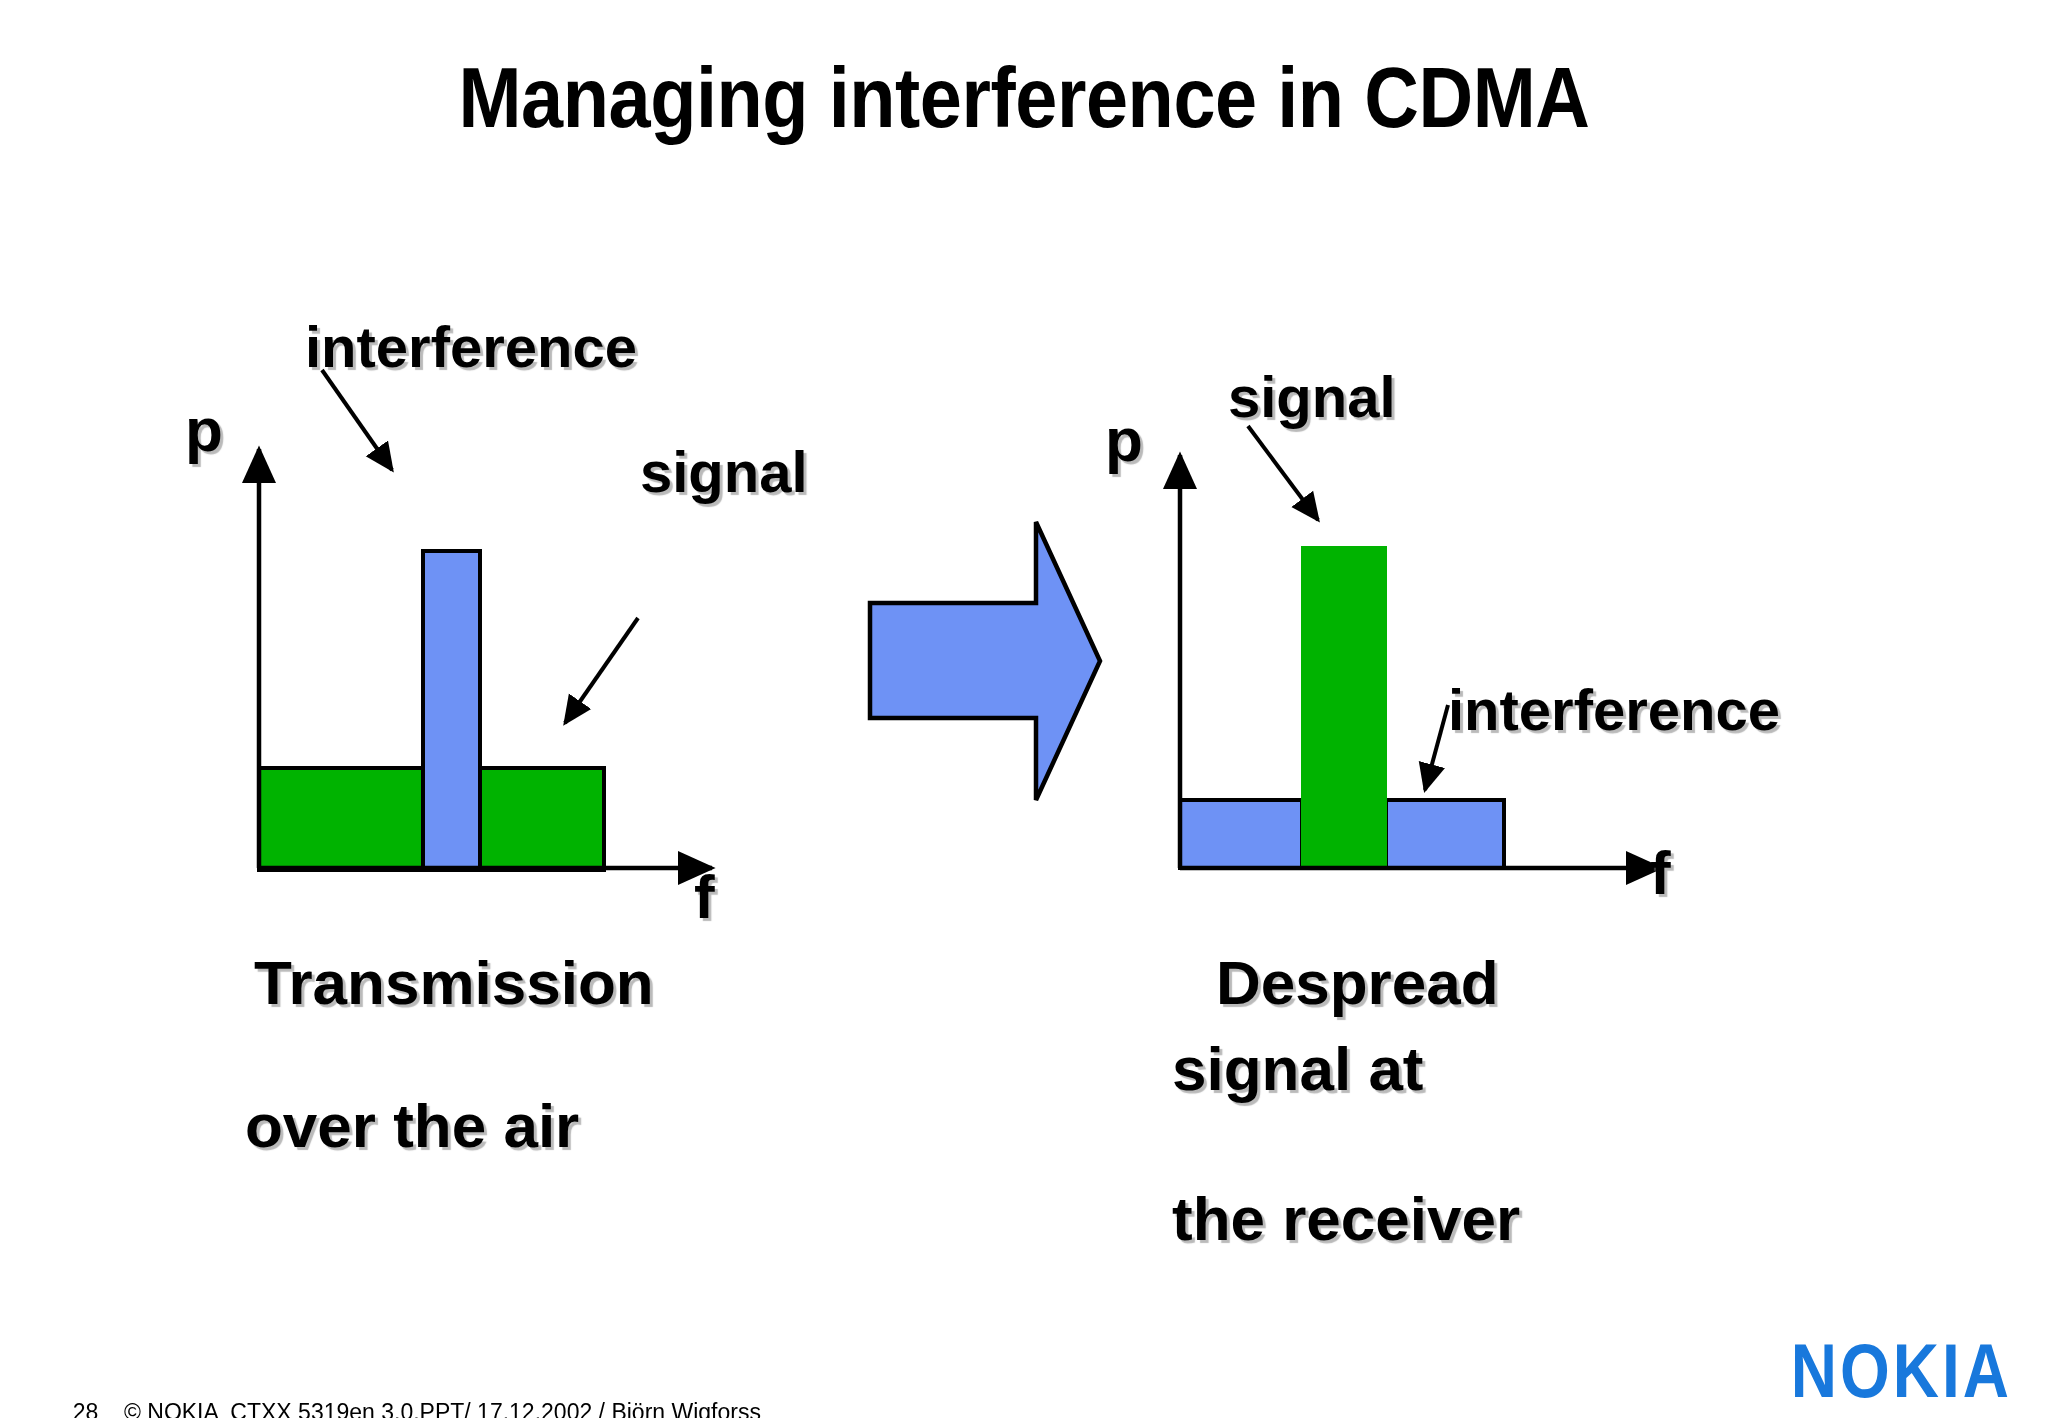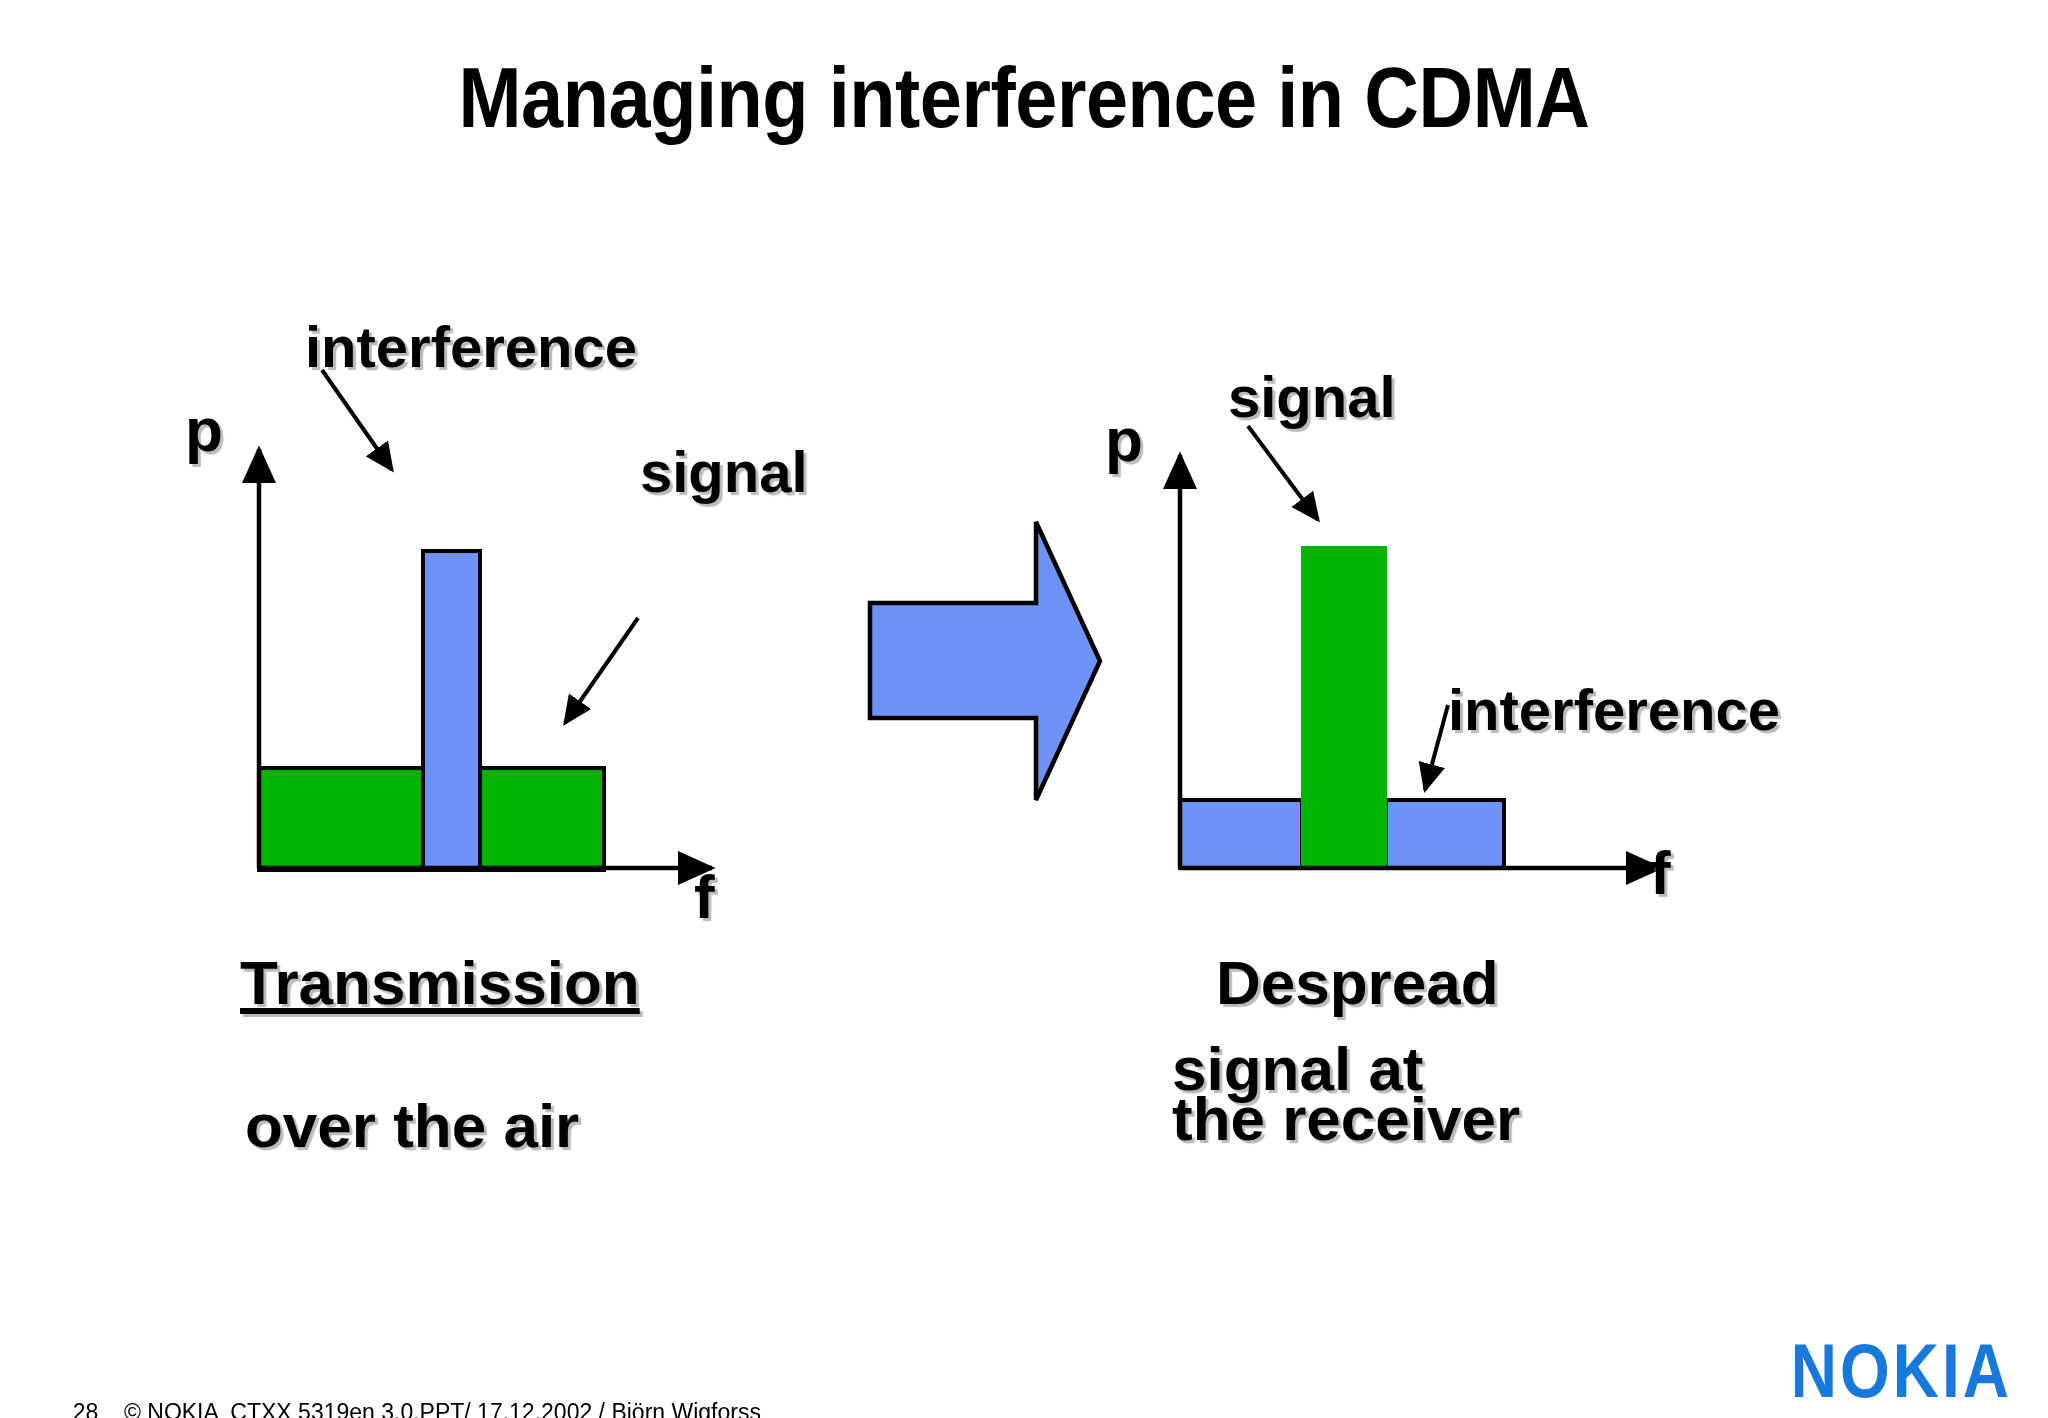--- a/index.html
+++ b/index.html
@@ -134,32 +134,32 @@
 </svg>
 
 <div class="dlabel axis-letter" style="left:185px; top:395px;">p</div>
 
 <div class="dlabel anno" style="left:305px; top:315px;">interference</div>
 
 <div class="dlabel anno" style="left:640px; top:440px;">signal</div>
 
 <div class="dlabel axis-letter" style="left:694px; top:862px;">f</div>
 
-<div class="dlabel caption" style="left:240px; top:948px;text-decoration:underline;">Transmission</div>
+<div class="dlabel caption" style="left:254px; top:948px;">Transmission</div>
 <div class="dlabel caption" style="left:245px; top:1091px;">over the air</div>
 
 <div class="dlabel axis-letter" style="left:1105px; top:405px;">p</div>
 
 <div class="dlabel anno" style="left:1228px; top:365px;">signal</div>
 
 <div class="dlabel anno" style="left:1448px; top:678px;">interference</div>
 
 <div class="dlabel axis-letter" style="left:1650px; top:838px;">f</div>
 
 <div class="dlabel caption" style="left:1172px; top:948px;margin-left:44px;">Despread</div>
 <div class="dlabel caption" style="left:1172px; top:1034px;">signal at</div>
-<div class="dlabel caption" style="left:1172px; top:1084px;">the receiver</div>
+<div class="dlabel caption" style="left:1172px; top:1184px;">the receiver</div>
 
 <div id="footer-text">
   <span>28</span><span>    </span><span>© NOKIA</span><span>  </span><span>CTXX 5319en 3.0.PPT/ 17.12.2002 / Björn Wigforss</span>
 </div>
 
 <div id="nokia-logo">NOKIA</div>
 
 </body></html>

